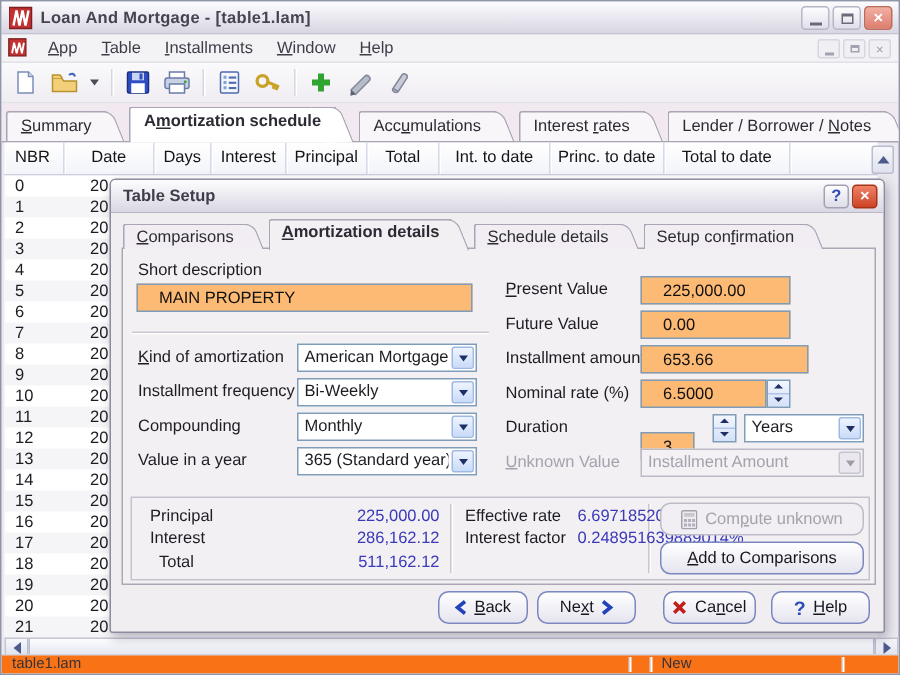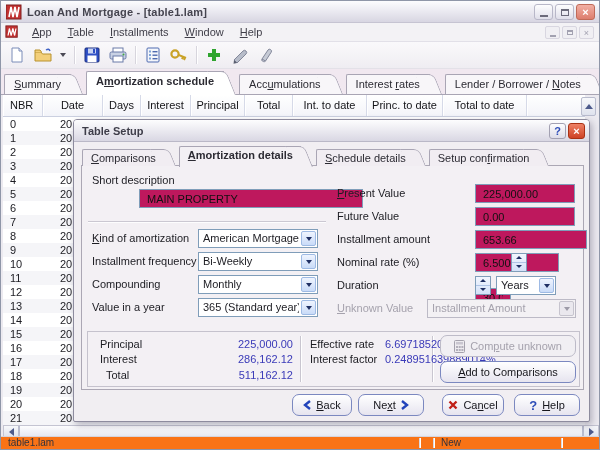--- a/index.html
+++ b/index.html
@@ -84,21 +84,21 @@
   .dbtn.close{background:linear-gradient(#EE8165,#CE4326);border:1px solid #A93214;color:#fff;}
   .dlg-tabs{position:absolute;left:8px;top:26px;right:8px;height:20px;display:flex;align-items:flex-end;z-index:2;}
   .dlg-tabs .ttab{height:17px;padding:3px 20px 0 9px;}
   .dlg-tabs .ttab::before,.dlg-tabs .ttab::after{background:#F1EDF2;}
   .dlg-tabs .ttab.active{height:20px;}
   .dlg-tabs .ttab.active::before,.dlg-tabs .ttab.active::after{background:#F3F0F4;}
   .dlg-page{position:absolute;left:7px;top:45px;width:503px;height:225px;background:#F3F0F4;border:1px solid #ABA7B4;}
 
   .lbl{position:absolute;line-height:19px;white-space:nowrap;}
   .lbl.disabled{color:#A5A2AD;}
-  .txt{position:absolute;height:19px;border:1px solid #7F9DB9;background:#be185d;font-family:"Liberation Sans",sans-serif;font-size:11px;padding:0 7px;color:#111;margin-left:48px;}
+  .txt{position:absolute;height:19px;border:1px solid #7F9DB9;background:#fdba74;font-family:"Liberation Sans",sans-serif;font-size:11px;padding:0 14px;color:#111;}
   .divider{position:absolute;height:2px;border-top:1px solid #CBC8D2;border-bottom:1px solid #FDFDFE;}
 
   .combo{position:absolute;height:19px;background:#fff;border:1px solid #7F9DB9;}
   .combo-val{position:absolute;left:4px;right:18px;top:0;line-height:17px;white-space:nowrap;overflow:hidden;}
   .combo-btn{position:absolute;right:1px;top:1px;bottom:1px;width:15px;background:linear-gradient(#EFF4FE,#C9DBF8);border:1px solid #9EBAE4;border-radius:2px;display:flex;align-items:center;justify-content:center;}
   .chev{width:0;height:0;border-left:3px solid transparent;border-right:3px solid transparent;border-top:4px solid #1F2F63;}
   .combo.disabled{background:#F3F1F4;border-color:#BCBAC6;}
   .combo.disabled .combo-val{color:#A5A2AD;}
   .combo.disabled .combo-btn{background:#EAE8EE;border-color:#C6C4CE;}
   .combo.disabled .chev{border-top-color:#9D9BA8;}
@@ -456,21 +456,21 @@
       <span class="lbl" style="left:255px;top:110px">Duration</span>
       <input class="txt" style="left: 345px; top: 122px; width: 36px; text-align: right;" value="30.00">
       <div class="spin" style="left:393px;top:110px">
         <span class="up">
             <span class="sp-up"></span>
           </span>
         <span class="dn">
             <span class="sp-dn"></span>
           </span>
       </div>
-      <div class="combo" style="left:414px;top:110px;width:60px">
+      <div class="combo" style="left:414px;top:110px;width:80px">
         <span class="combo-val">Years</span>
         <span class="combo-btn">
             <span class="chev"></span>
           </span>
       </div>
 
       <span class="lbl disabled" style="left:255px;top:133px;text-decoration:none"><u>U</u>nknown Value</span>
       <div class="combo disabled" style="left:345px;top:133px;width:149px">
         <span class="combo-val">Installment Amount</span>
         <span class="combo-btn">

